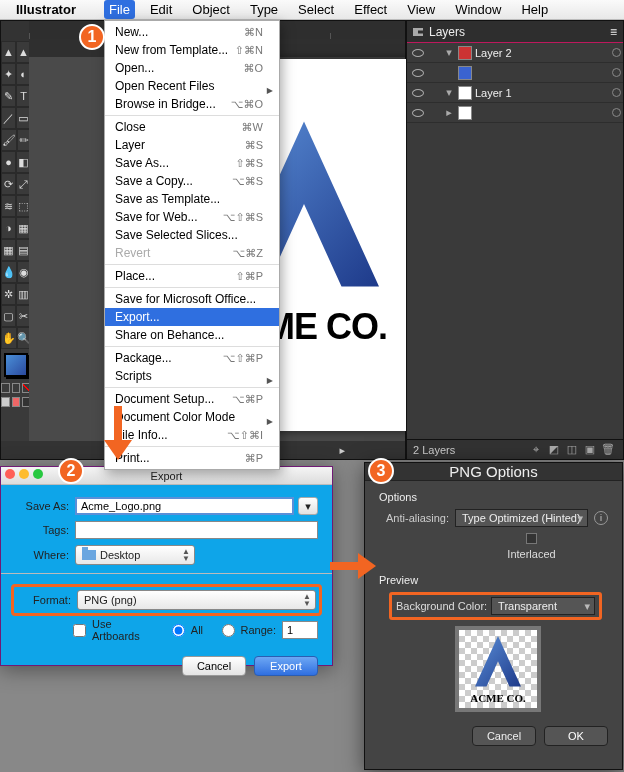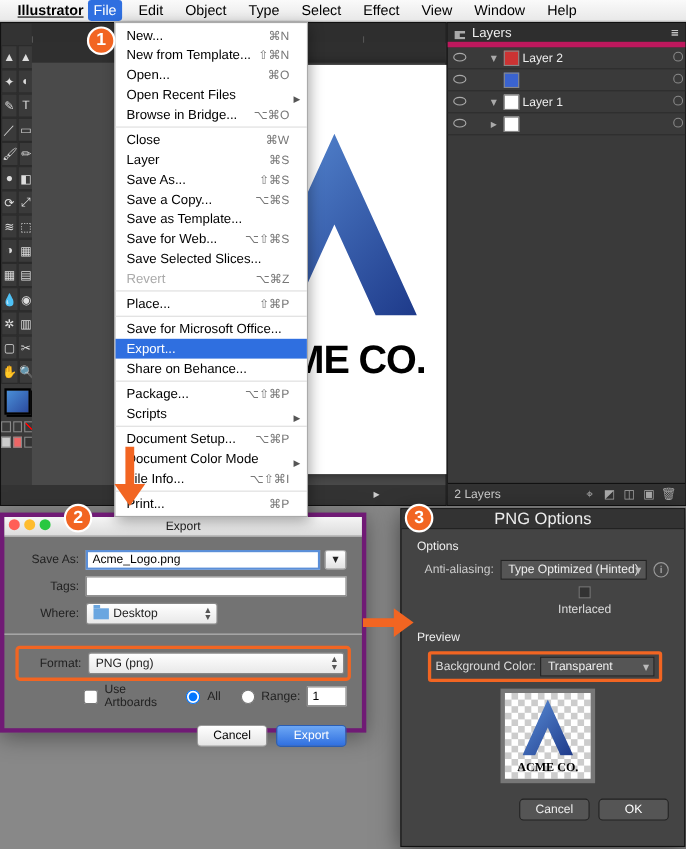--- a/index.html
+++ b/index.html
@@ -2,21 +2,21 @@
 <html><head>
 <meta charset="utf-8">
 <style>
   * { box-sizing: border-box; margin: 0; padding: 0; }
   html, body { width: 624px; height: 772px; font-family: "Helvetica Neue", Helvetica, Arial, sans-serif; font-size: 11px; color: #ccc; background: #999; }
   .root { position: relative; width: 624px; height: 772px; background: #888; }
 
   
   .menubar { position: absolute; top: 0; left: 0; right: 0; height: 20px; background: linear-gradient(#fafafa,#e8e8e8); display: flex; align-items: center; padding: 0 6px; border-bottom: 1px solid #bbb; color: #000; font-size: 13px; }
   .menubar .apple { font-size: 14px; margin-right: 10px; }
-  .menubar .app { font-weight: bold; margin-right: 4px; text-decoration: underline; }
+  .menubar .app { font-weight: bold; margin-right: 28px; }
   .menubar .item { margin-right: 10px; padding: 2px 5px; }
   .menubar .item.active { background: #2f6fe0; color: #fff; border-radius: 3px; }
 
   
   .appwin { position: absolute; top: 20px; left: 0; width: 406px; height: 440px; background: #333; border: 1px solid #111; }
   .appwin .ruler-h { position:absolute; top:0; left:28px; right:0; height:18px; background:#2e2e2e; color:#aaa; font-size:8px; display:flex; align-items:flex-end; }
   .appwin .ruler-h span { flex:1; text-align:center; border-left:1px solid #555; height:6px; position:relative; }
   .appwin .docarea { position:absolute; top:18px; left:28px; right:0; bottom:18px; background:#4a4a4a; }
   .appwin .canvas-wrap { position:absolute; top:20px; left:176px; width:214px; height:372px; background:#fff; box-shadow:0 0 10px rgba(0,0,0,.6); overflow:hidden; }
   .logo-a { position:absolute; top:60px; left:24px; width:150px; height:170px; }
@@ -26,21 +26,21 @@
 
   .tools { position:absolute; top:20px; left:0; width:30px; bottom:18px; background:#3a3a3a; display:flex; flex-direction:column; }
   .tools .pair { height:22px; display:flex; }
   .tools .tool { flex:1; display:flex; align-items:center; justify-content:center; color:#ddd; font-size:11px; border:1px solid #2a2a2a; }
   .tools .swatch { width:24px; height:24px; margin:4px auto; background:linear-gradient(135deg,#4a8fd8,#2b4a9e); border:2px solid #000; box-shadow:2px 2px 0 #000; }
   .tools .swatch-row { display:flex; justify-content:center; gap:2px; margin:2px 0; }
   .tools .mini { width:10px; height:10px; border:1px solid #888; }
 
   
   .layers { position:absolute; top:20px; left:406px; width:218px; height:440px; background:#3a3a3a; border:1px solid #111; }
-  .layers .hdr { background:#2e2e2e; color:#eee; height:22px; display:flex; align-items:center; padding-left:22px; position:relative; font-size:12px; border-bottom:5px solid #be185d;text-align:right; }
+  .layers .hdr { background:#2e2e2e; color:#eee; height:22px; display:flex; align-items:center; padding-left:22px; position:relative; font-size:12px; border-bottom:1px solid #be185d;text-align:right; }
   .layers .hdr::before { content:""; position:absolute; left:6px; top:7px; width:10px; height:8px; background:#aaa; clip-path:polygon(0 0,100% 0,100% 30%,50% 30%,50% 70%,100% 70%,100% 100%,0 100%);}
   .layers .row { display:flex; align-items:center; height:20px; font-size:11px; color:#eee; border-bottom:1px solid #2d2d2d; }
   .layers .eye { width:22px; text-align:center; }
   .layers .eye::before { content:""; display:inline-block; width:10px; height:6px; border:1px solid #aaa; border-radius:50%; }
   .layers .lock { width:14px; }
   .layers .tw { width:12px; text-align:center; color:#aaa; }
   .layers .thumb { width:14px; height:14px; background:#fff; border:1px solid #888; margin:0 3px; }
   .layers .thumb.red { background:#c33; }
   .layers .thumb.blue { background:#3a63d0; }
   .layers .name { flex:1; }
@@ -59,21 +59,21 @@
   .menu .mi .sub::after { content:"▶"; position:absolute; right:6px; font-size:8px; color:#555; }
   .menu .mi.disabled { color:#aaa; }
   .menu .mi.hi { background:#2f6fe0; color:#fff; }
   .menu hr { border:none; border-top:1px solid #ddd; margin:2px 0; }
 
   
   .badge { position:absolute; width:26px; height:26px; border-radius:50%; background:#f26522; color:#fff; font-weight:bold; font-size:16px; display:flex; align-items:center; justify-content:center; border:2px solid #fff; z-index:40; }
   .arrow { position:absolute; color:#f26522; z-index:39; }
 
   
-  .dialog { position:absolute; background:#737373; border:4px solid #701a75; box-shadow:0 4px 20px rgba(0,0,0,.4); color:#222; }
+  .dialog { position:absolute; background:#0ea5e9; border:1px solid #701a75; box-shadow:0 4px 20px rgba(0,0,0,.4); color:#222; }
   .dialog .titlebar { height:18px; background:linear-gradient(#f5f5f5,#dcdcdc); border-bottom:1px solid #bbb; text-align:center; font-size:11px; line-height:18px; position:relative; }
   .dialog .tl-btns { position:absolute; left:4px; top:2px; display:flex; gap:4px; }
   .dialog .tl-btns span { width:10px; height:10px; border-radius:50%; display:inline-block; }
   .dialog .tl-btns .r{background:#ff5f57}.dialog .tl-btns .y{background:#febc2e}.dialog .tl-btns .g{background:#28c840}
   .export { left:0; top:466px; width:333px; height:200px; }
   .export .body { padding:12px 14px 10px; font-size:11px; }
   .export .frow { display:flex; align-items:center; margin-bottom:6px; }
   .export .frow label { width:54px; text-align:right; margin-right:6px; }
   .export input[type=text] { flex:1; height:18px; border:1px solid #888; padding:0 4px; font-size:11px; }
   .export .hist { width:20px; height:18px; margin-left:4px; border:1px solid #aaa; border-radius:3px; text-align:center; line-height:16px; background:linear-gradient(#fff,#e2e2e2); }

